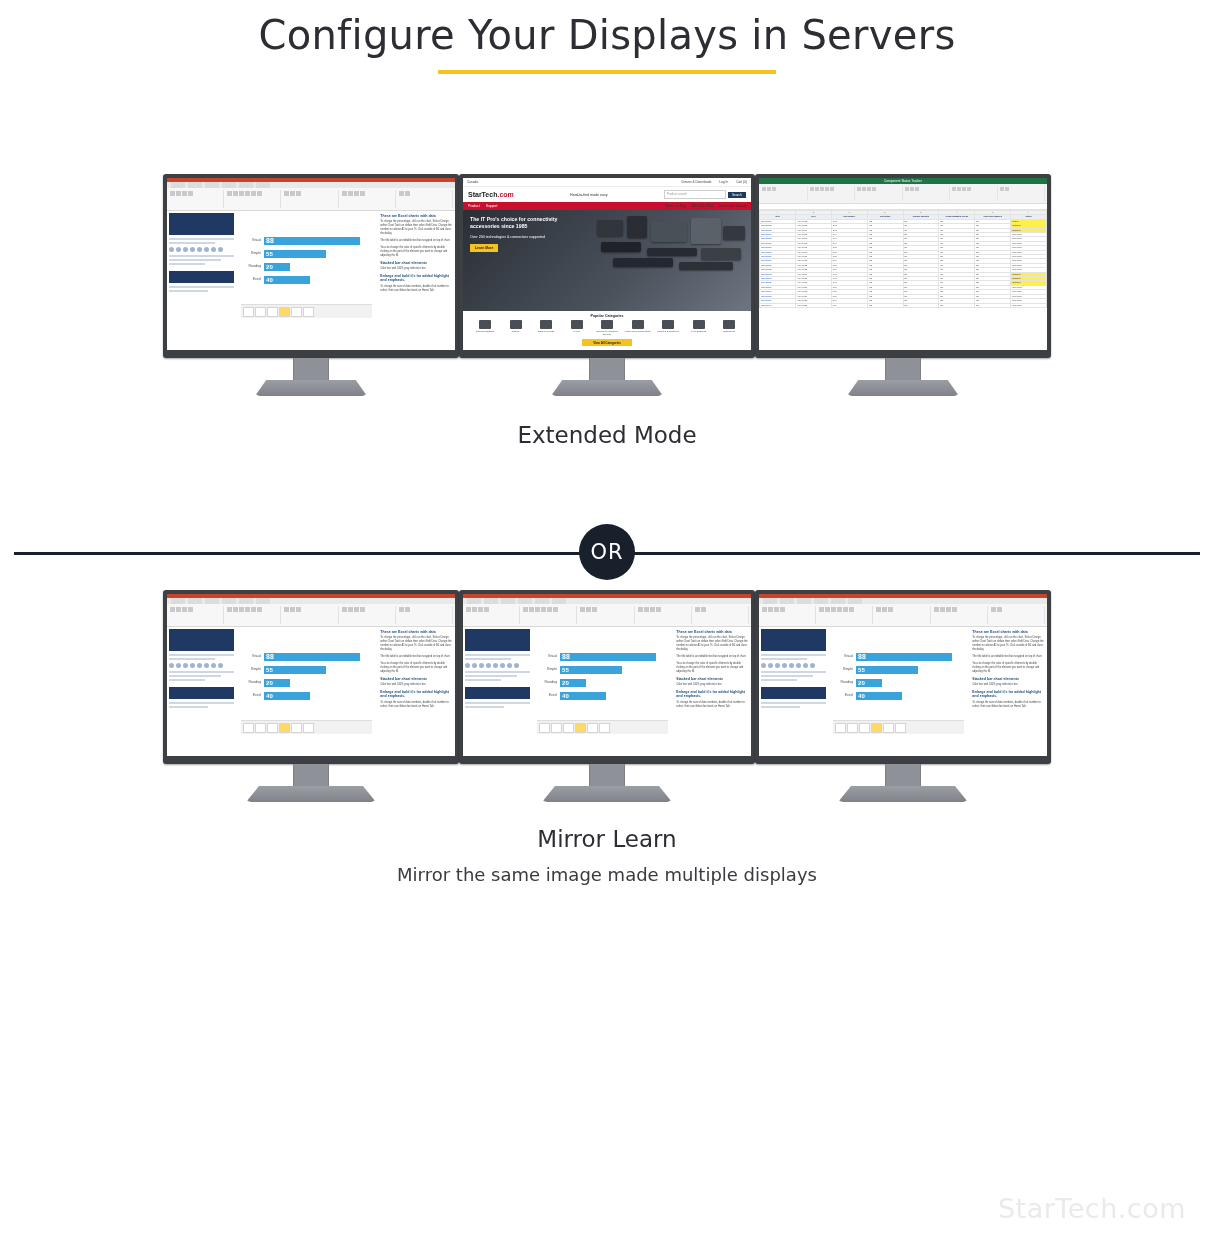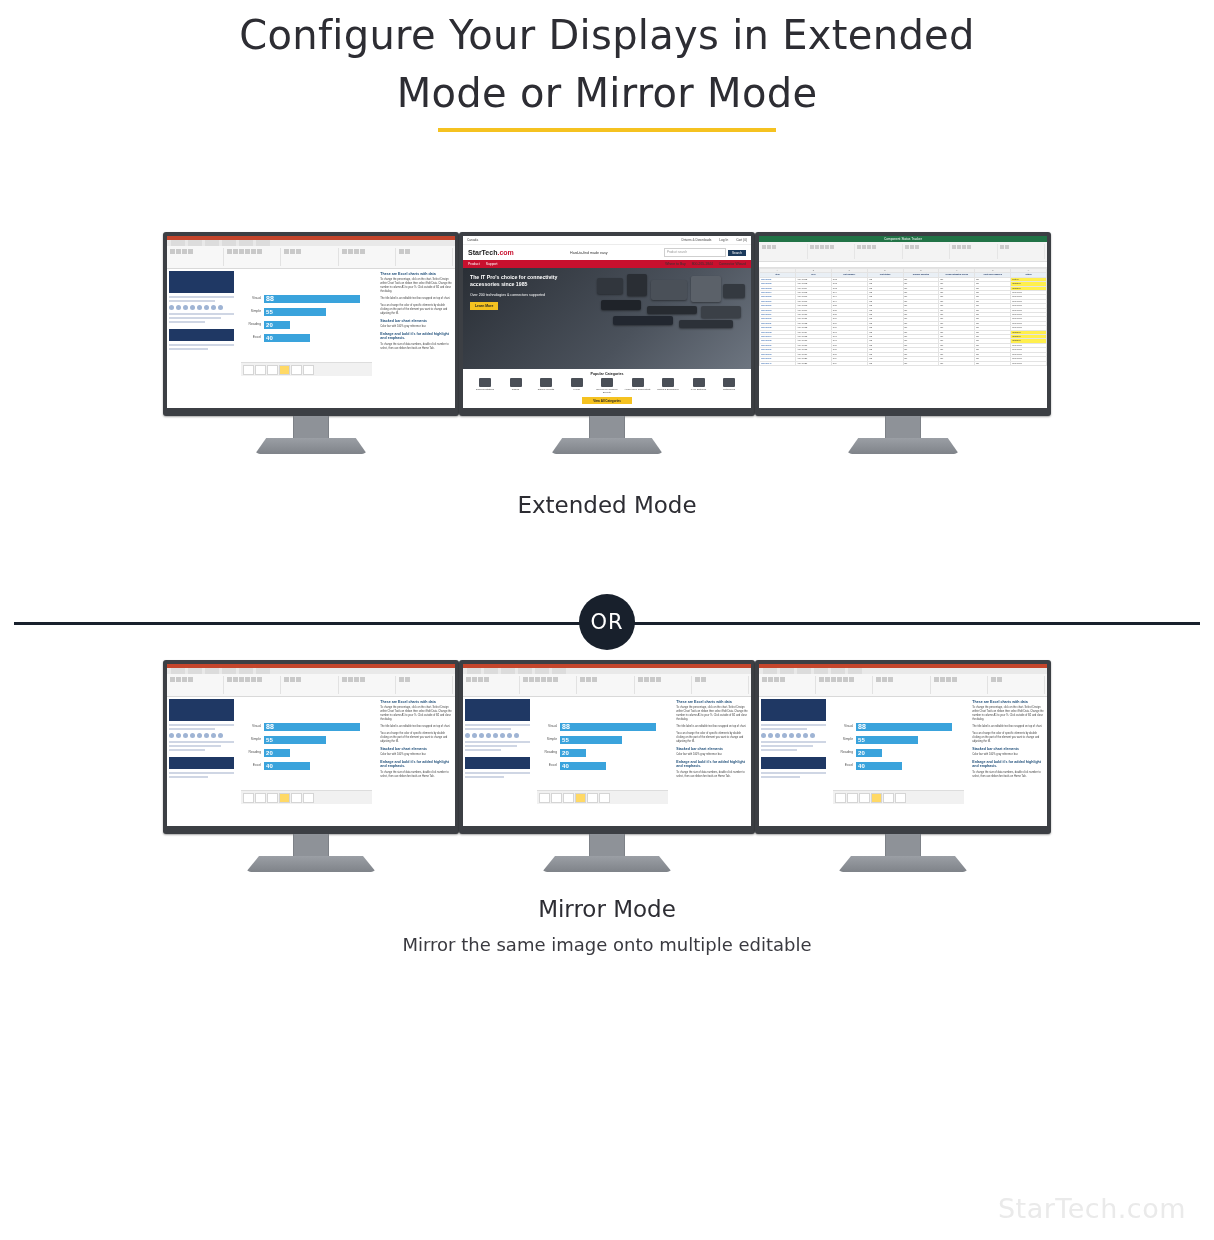--- a/index.html
+++ b/index.html
@@ -450,21 +450,21 @@
     text-align: center;
     color: #777;
     font-size: 2px;
     height: 3px;
     line-height: 3px;
   }
 
   
   .caption {
     text-align: center;
-    margin-top: 38px;
+    margin-top: 26px;
   }
   .caption .ctitle {
     font-family: "DejaVu Sans", sans-serif;
     font-size: 23px;
     color: #2d2d33;
     margin-bottom: 9px;
   }
   .caption .cdesc {
     font-family: "DejaVu Sans", sans-serif;
     font-size: 18px;
@@ -513,22 +513,21 @@
     font-size: 27px;
     color: #eaeaea;
     letter-spacing: 0.5px;
   }
 </style>
 </head>
 <body>
 
 <div class="headline">
   <h1>
-    <span>Configure Your Displays in Extended</span><br>
-    <span>Mode or Mirror Mode</span>
+    <span>Configure Your Displays in Servers</span><br>
   </h1>
   <div class="headline-underline"></div>
 </div>
 
 <div class="monitor-row row-extended">
 
   <div class="monitor">
     <div class="bezel">
       <div class="screen" style="width:288px;height:172px;">
         <div class="brandbar office-red"></div>
@@ -1359,17 +1358,17 @@
           </div>
         </div>
       </div>
     </div>
     <div class="stand-neck"></div>
     <div class="stand-base wide"></div>
   </div>
   </div>
 
 <div class="caption" style="margin-top:24px">
-  <div class="ctitle">Mirror Mode</div>
-  <div class="cdesc">Mirror the same image onto multiple editable</div>
+  <div class="ctitle">Mirror Learn</div>
+  <div class="cdesc">Mirror the same image made multiple displays</div>
 </div>
 
 <div class="watermark">StarTech.com</div>
 
 </body></html>

